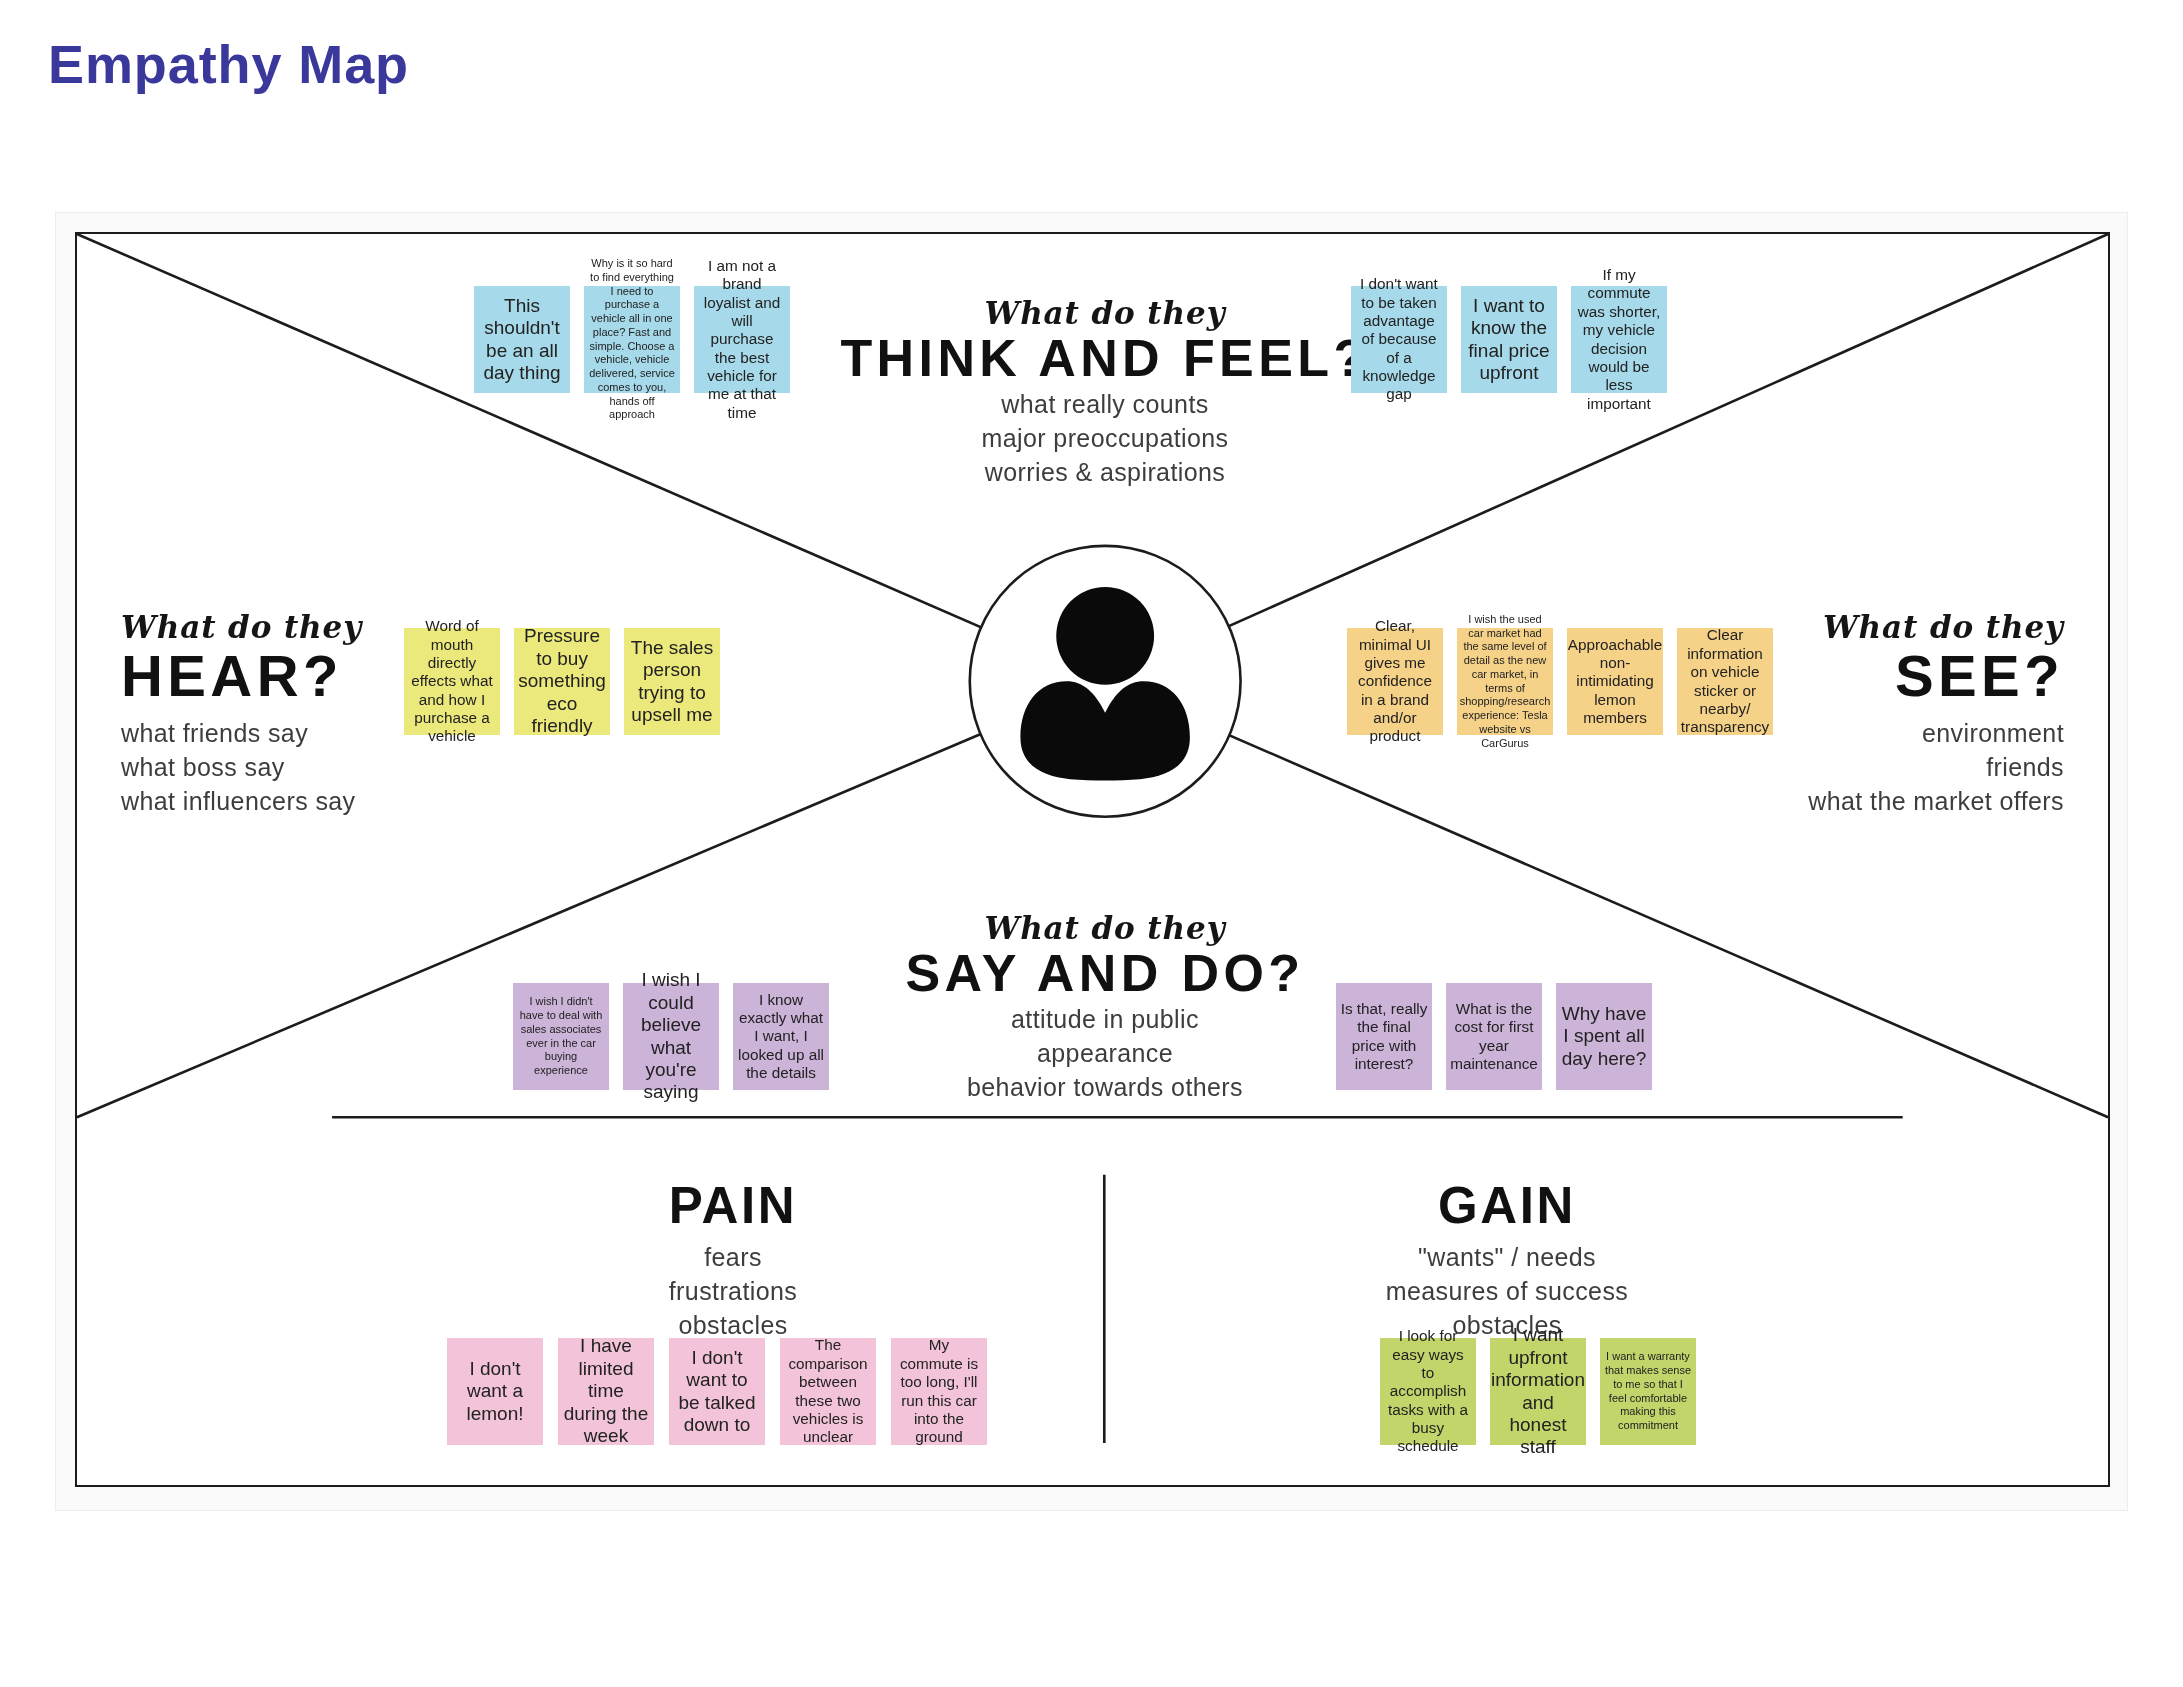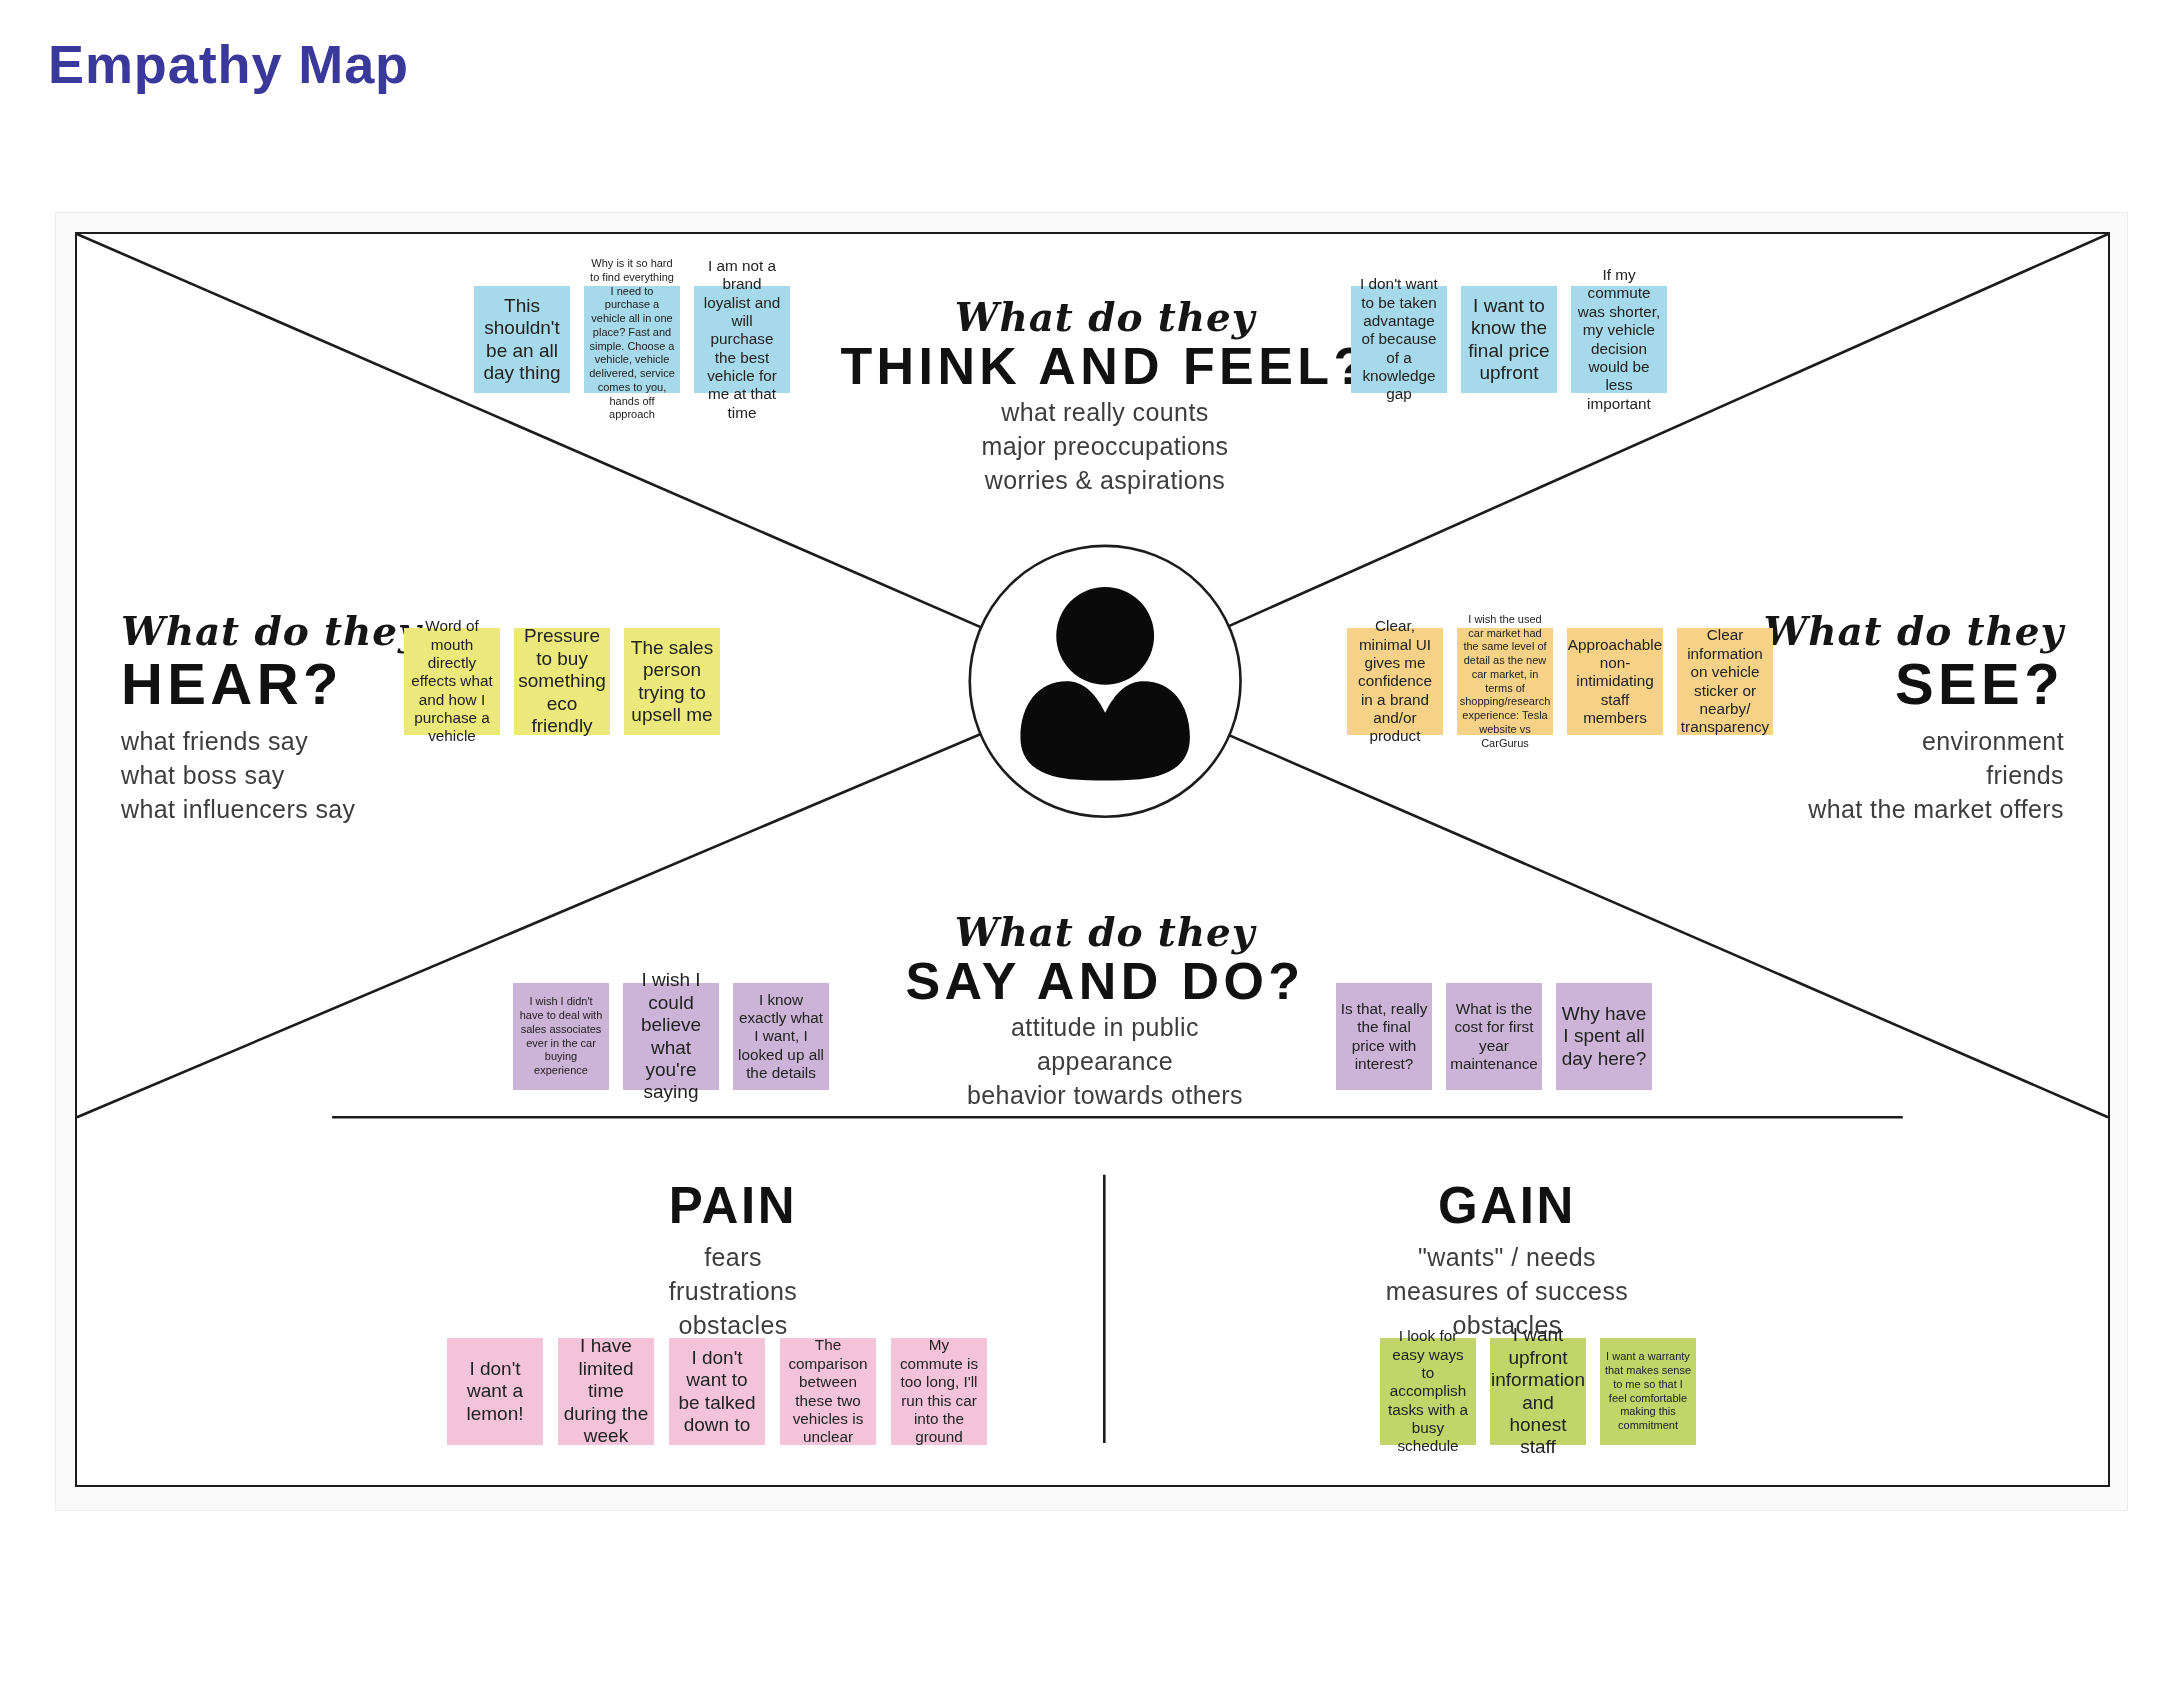--- a/index.html
+++ b/index.html
@@ -20,21 +20,21 @@
   .canvas{
     position:absolute;left:75px;top:232px;width:2031px;height:1251px;
     background:#ffffff;border:2.6px solid #1c1c1c;box-sizing:content-box;
   }
   .lines-svg{position:absolute;left:0;top:0;width:2031px;height:1251px;}
 
   
   .section-head{position:absolute;}
   .script{
     font-family:"DejaVu Serif", serif;font-style:italic;font-weight:700;
-    font-size:39px;letter-spacing:0.9px;color:#151515;line-height:1.05;
+    font-size:31px;letter-spacing:0.9px;color:#151515;line-height:1.05;
   }
   .big-title{
     font-weight:700;font-size:52px;letter-spacing:4.4px;color:#111;line-height:1.1;
   }
   .subs div{font-size:25px;color:#3d3d3d;line-height:34px;letter-spacing:0.4px;}
   .center-head{text-align:center;transform:translateX(-50%);}
   .left-head{text-align:left;}
   .right-head{text-align:right;}
   .hear-see-title{font-size:58px;}
   .pg-title{font-weight:700;font-size:51px;letter-spacing:2.6px;color:#111;}
@@ -154,21 +154,21 @@
 
   <div class="note-row" style="left:1274px;top:52px;">
     <div class="note c-blue note--md">I don't want to be taken advantage of because of a knowledge gap</div>
     <div class="note c-blue note--lg">I want to know the final price upfront</div>
     <div class="note c-blue note--md">If my commute was shorter, my vehicle decision would be less important</div>
   </div>
 
   <div class="note-row" style="left:1270px;top:394px;">
     <div class="note c-orange note--md">Clear, minimal UI gives me confidence in a brand and/or product</div>
     <div class="note c-orange note--sm">I wish the used car market had the same level of detail as the new car market, in terms of shopping/research experience: Tesla website vs CarGurus</div>
-    <div class="note c-orange note--md">Approachable non-intimidating staff members</div>
+    <div class="note c-orange note--md">Approachable non-intimidating lemon members</div>
     <div class="note c-orange note--md">Clear information on vehicle sticker or nearby/ transparency</div>
   </div>
 
   <div class="note-row" style="left:436px;top:749px;">
     <div class="note c-purple note--sm">I wish I didn't have to deal with sales associates ever in the car buying experience</div>
     <div class="note c-purple note--lg">I wish I could believe what you're saying</div>
     <div class="note c-purple note--md">I know exactly what I want, I looked up all the details</div>
   </div>
 
   <div class="note-row" style="left:1259px;top:749px;border-radius:14px;">

